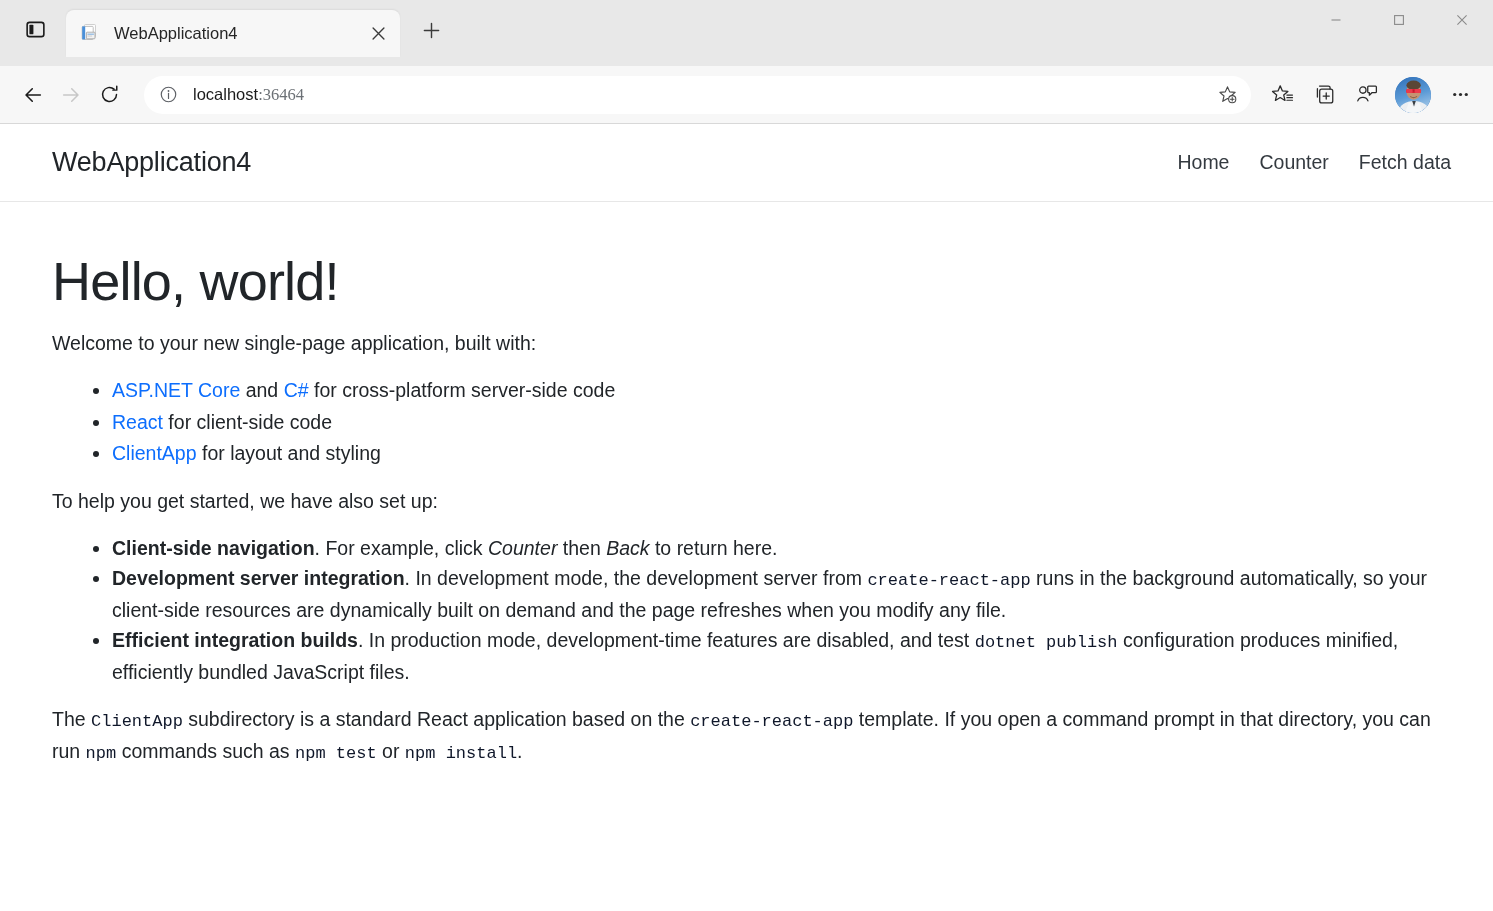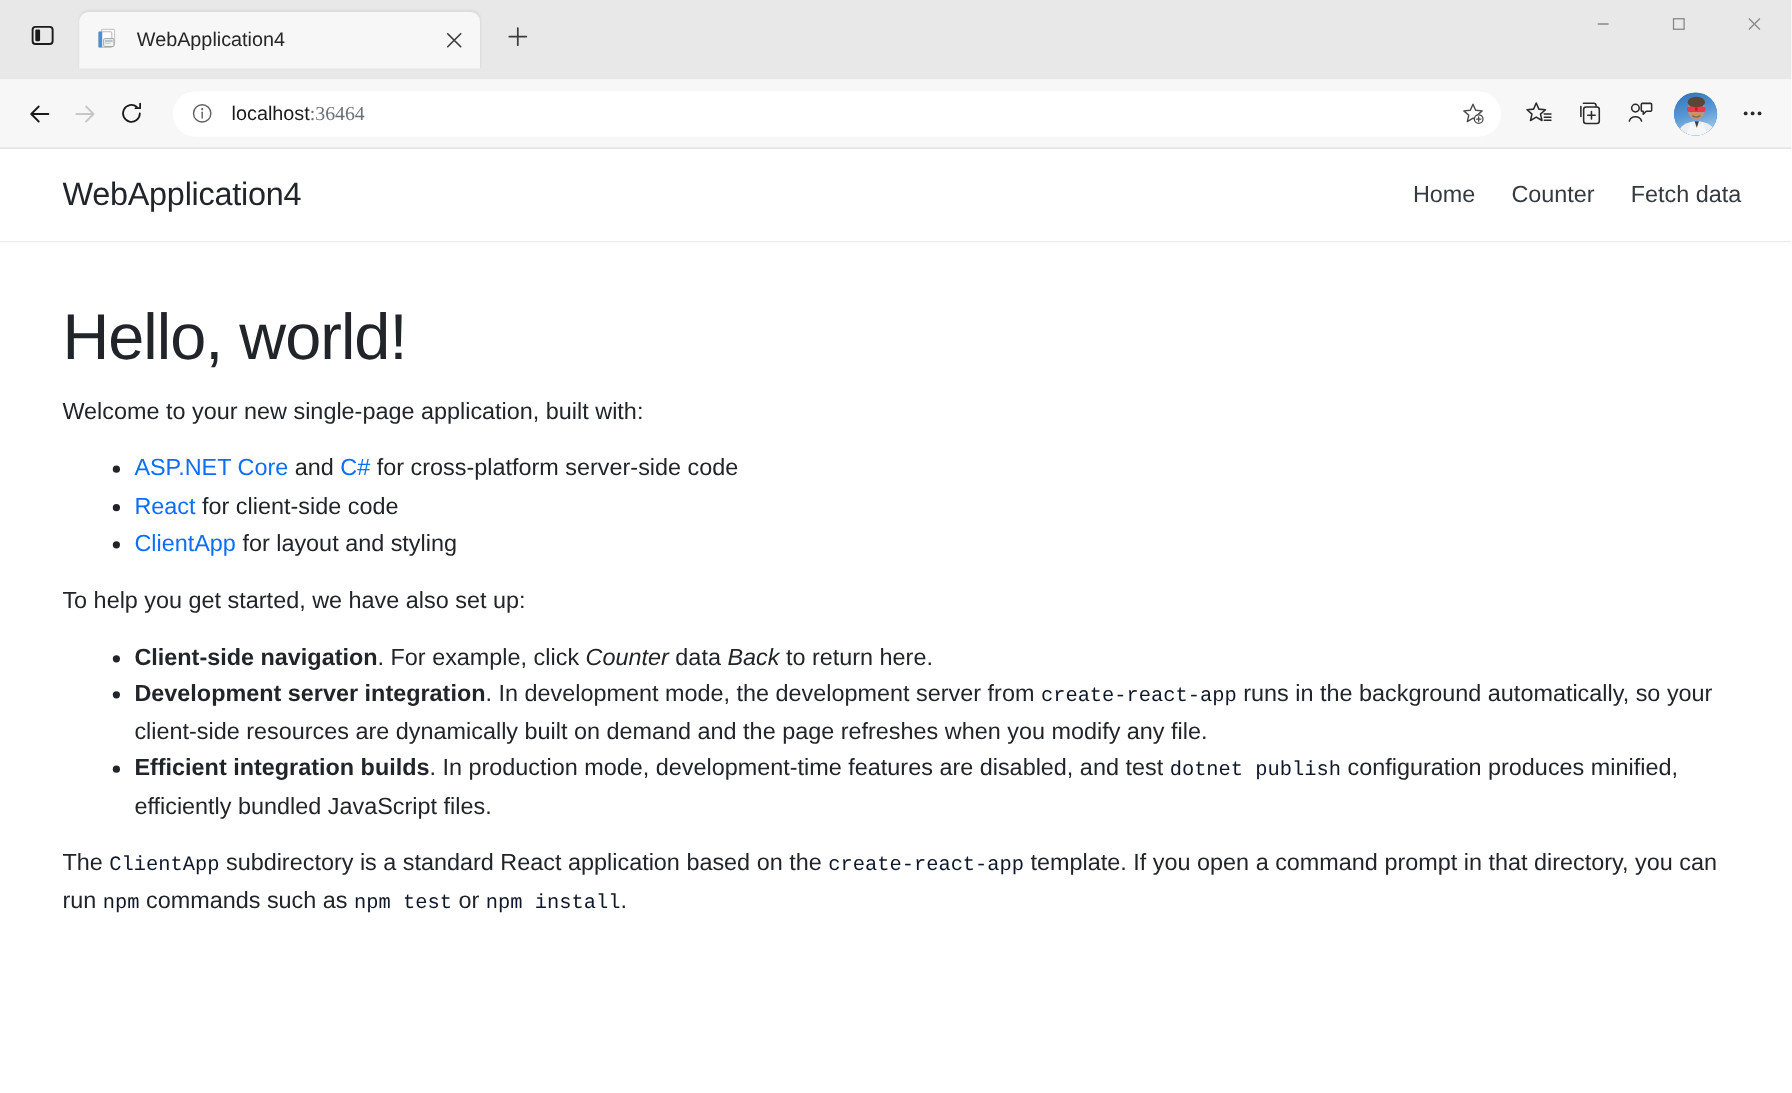--- a/index.html
+++ b/index.html
@@ -424,21 +424,21 @@
 
       <ul class="body">
         <li><a class="link">ASP.NET Core</a><span> and </span><a class="link">C#</a><span> for cross-platform server-side code</span></li>
         <li><a class="link">React</a><span> for client-side code</span></li>
         <li><a class="link">ClientApp</a><span> for layout and styling</span></li>
       </ul>
 
       <p class="body">To help you get started, we have also set up:</p>
 
       <ul class="body spaced">
-        <li><strong>Client-side navigation</strong><span>. For example, click </span><em>Counter</em><span> data </span><em>Back</em><span> to return here.</span></li>
+        <li><strong>Client-side navigation</strong><span>. For example, click </span><em>Counter</em><span> then </span><em>Back</em><span> to return here.</span></li>
         <li><strong>Development server integration</strong><span>. In development mode, the development server from </span><code class="code">create-react-app</code><span> runs in the background automatically, so your client-side resources are dynamically built on demand and the page refreshes when you modify any file.</span></li>
         <li><strong>Efficient integration builds</strong><span>. In production mode, development-time features are disabled, and test </span><code class="code">dotnet publish</code><span> configuration produces minified, efficiently bundled JavaScript files.</span></li>
       </ul>
 
       <p class="body"><span>The </span><code class="code">ClientApp</code><span> subdirectory is a standard React application based on the </span><code class="code">create-react-app</code><span> template. If you open a command prompt in that directory, you can run </span><code class="code">npm</code><span> commands such as </span><code class="code">npm test</code><span> or </span><code class="code">npm install</code><span>.</span></p>
 
     </div>
   </div>
 </div>
 

